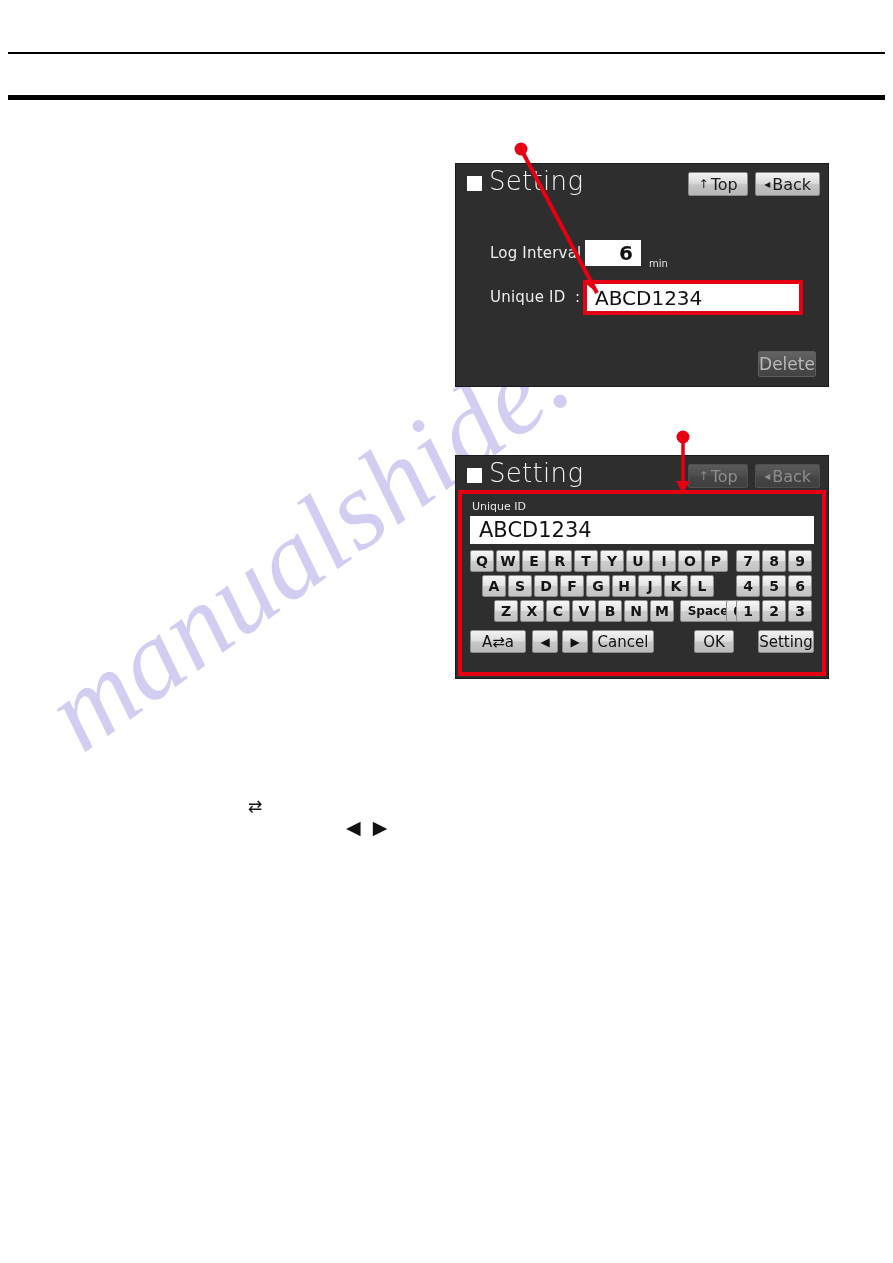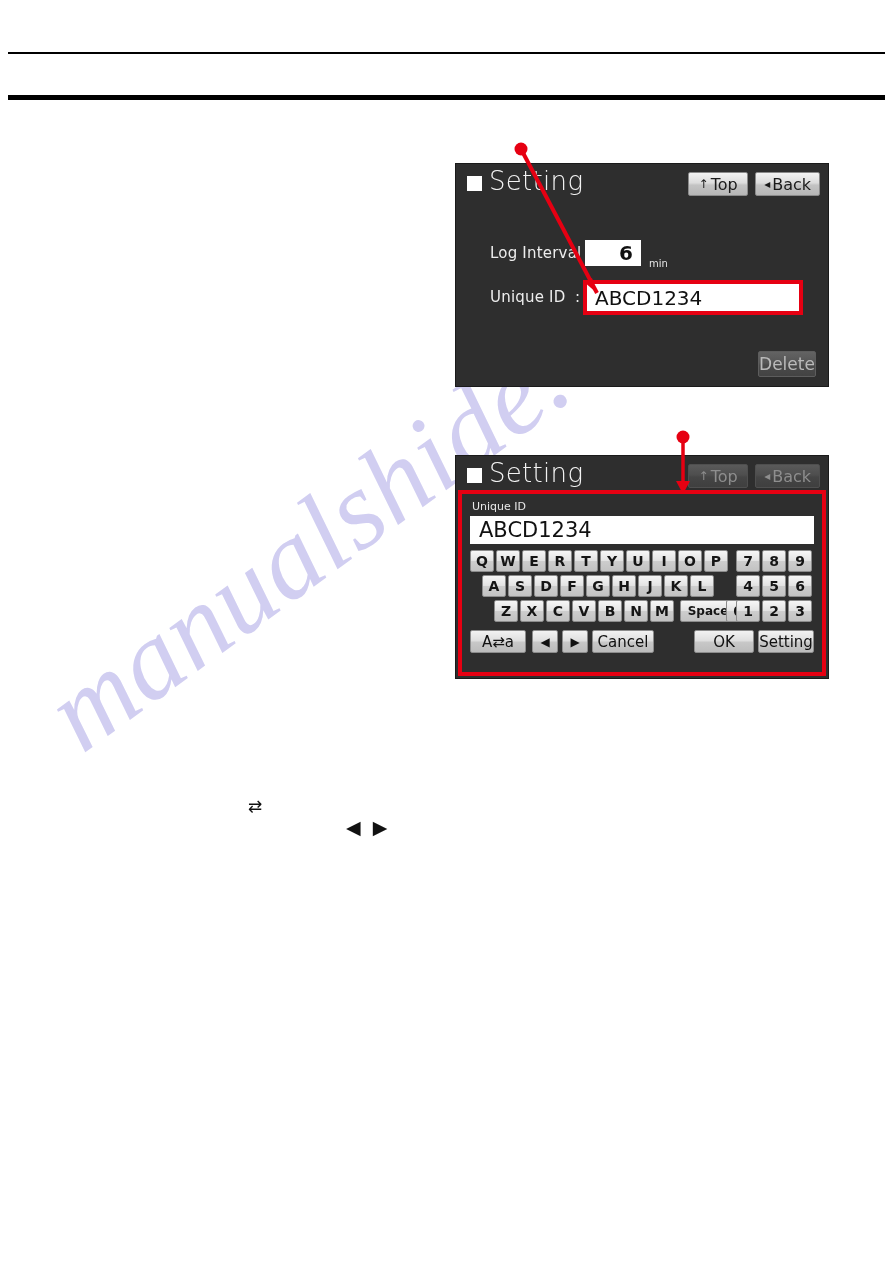--- a/index.html
+++ b/index.html
@@ -377,21 +377,21 @@
           <div class="key" style="left: 302px; width: 24px;">2</div>
           <div class="key" style="left: 328px; width: 24px;">3</div>
         </div>
     </div>
 
     <div class="kb-bottom">
       <div class="btn-fn" style="left:10px;  width:56px;">A⇄a</div>
       <div class="btn-fn arrow" style="left:72px;  width:26px;">◀</div>
       <div class="btn-fn arrow" style="left:102px; width:26px;">▶</div>
       <div class="btn-fn" style="left:132px; width:62px;">Cancel</div>
-      <div class="btn-fn" style="left:234px; width:60px;">OK</div>
+      <div class="btn-fn" style="left:234px; width:40px;">OK</div>
       <div class="btn-fn" style="left:298px; width:56px;">Setting</div>
     </div>
   </div>
 </div>
 <div id="kb-redbox"></div>
 
 <svg class="callout" viewBox="0 0 893 1263">
 
   <line x1="521" y1="149" x2="597" y2="293" stroke="#e60012" stroke-width="4"></line>
   <polygon points="597,293 584,282 592,278" fill="#e60012"></polygon>

